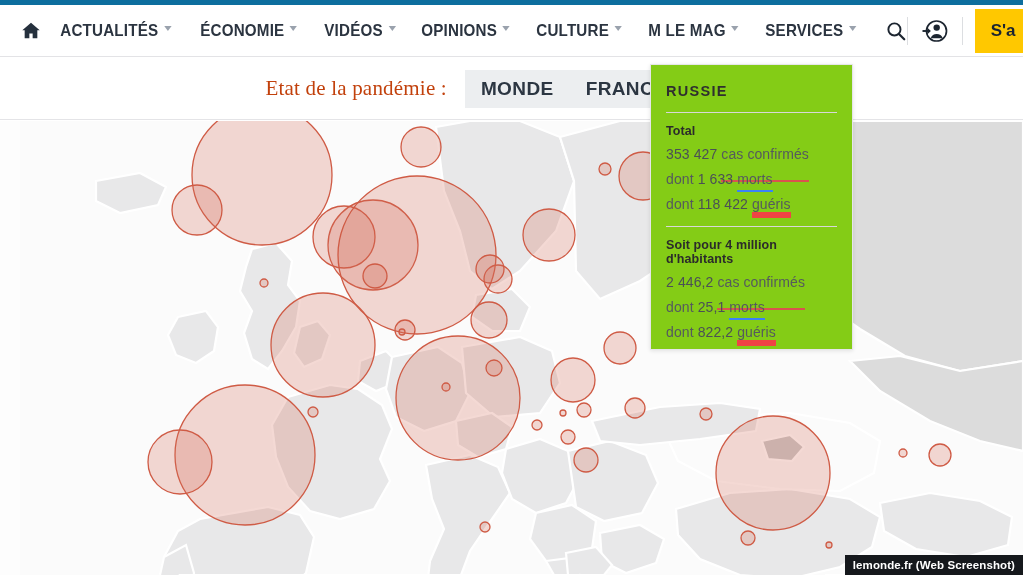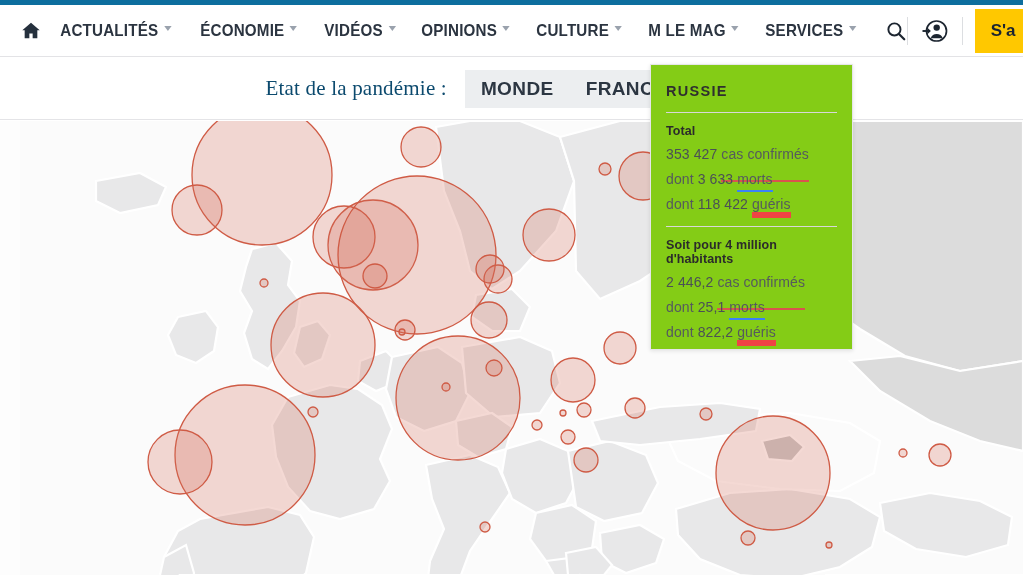--- a/index.html
+++ b/index.html
@@ -70,21 +70,21 @@
 
   
   .subheader {
     position: absolute; top: 58px; left: 0; width: 1023px; height: 62px;
     background: #ffffff; display:flex; align-items:center; justify-content:center;
     border-bottom: 1px solid #e4e4e7;
   }
   .subheader-inner { display:flex; align-items:center; gap: 0; }
   .pandemic-label {
     font-family: "Liberation Serif", serif;
-    font-size: 21px; color: #0c4a6e; letter-spacing: .2px;
+    font-size: 21px; color: #c2410c; letter-spacing: .2px;
     margin-right: 18px; white-space: nowrap;
   }
   .chip {
     background: #eceef0; color: #2c3642;
     font-family:"Liberation Sans Narrow","Liberation Sans", sans-serif;
     font-weight: 700; font-size: 19px; letter-spacing: .4px;
     padding: 8px 16px; white-space: nowrap; cursor:pointer;
   }
 
   
@@ -330,21 +330,21 @@
     <div class="tt-rule"></div>
 
     <div class="tt-sub">Total</div>
 
     <div class="tt-line">
       <span class="num">353 427</span>
       <span class="u-red">cas confirmés</span>
     </div>
     <div class="tt-line">
       <span>dont</span>
-      <span class="num">3 633</span>
+      <span class="num">1 633</span>
       <span class="u-black">morts</span>
     </div>
     <div class="tt-line">
       <span>dont</span>
       <span class="num">118 422</span>
       <span class="u-green">guéris</span>
     </div>
 
     <div class="tt-rule2"></div>
 
@@ -359,14 +359,15 @@
       <span class="num">25,1</span>
       <span class="u-black">morts</span>
     </div>
     <div class="tt-line">
       <span>dont</span>
       <span class="num">822,2</span>
       <span class="u-green">guéris</span>
     </div>
   </div>
 
+  <div class="watermark">lemonde.fr (Web Screenshot)</div>
 
 </div>
 
 </body></html>

